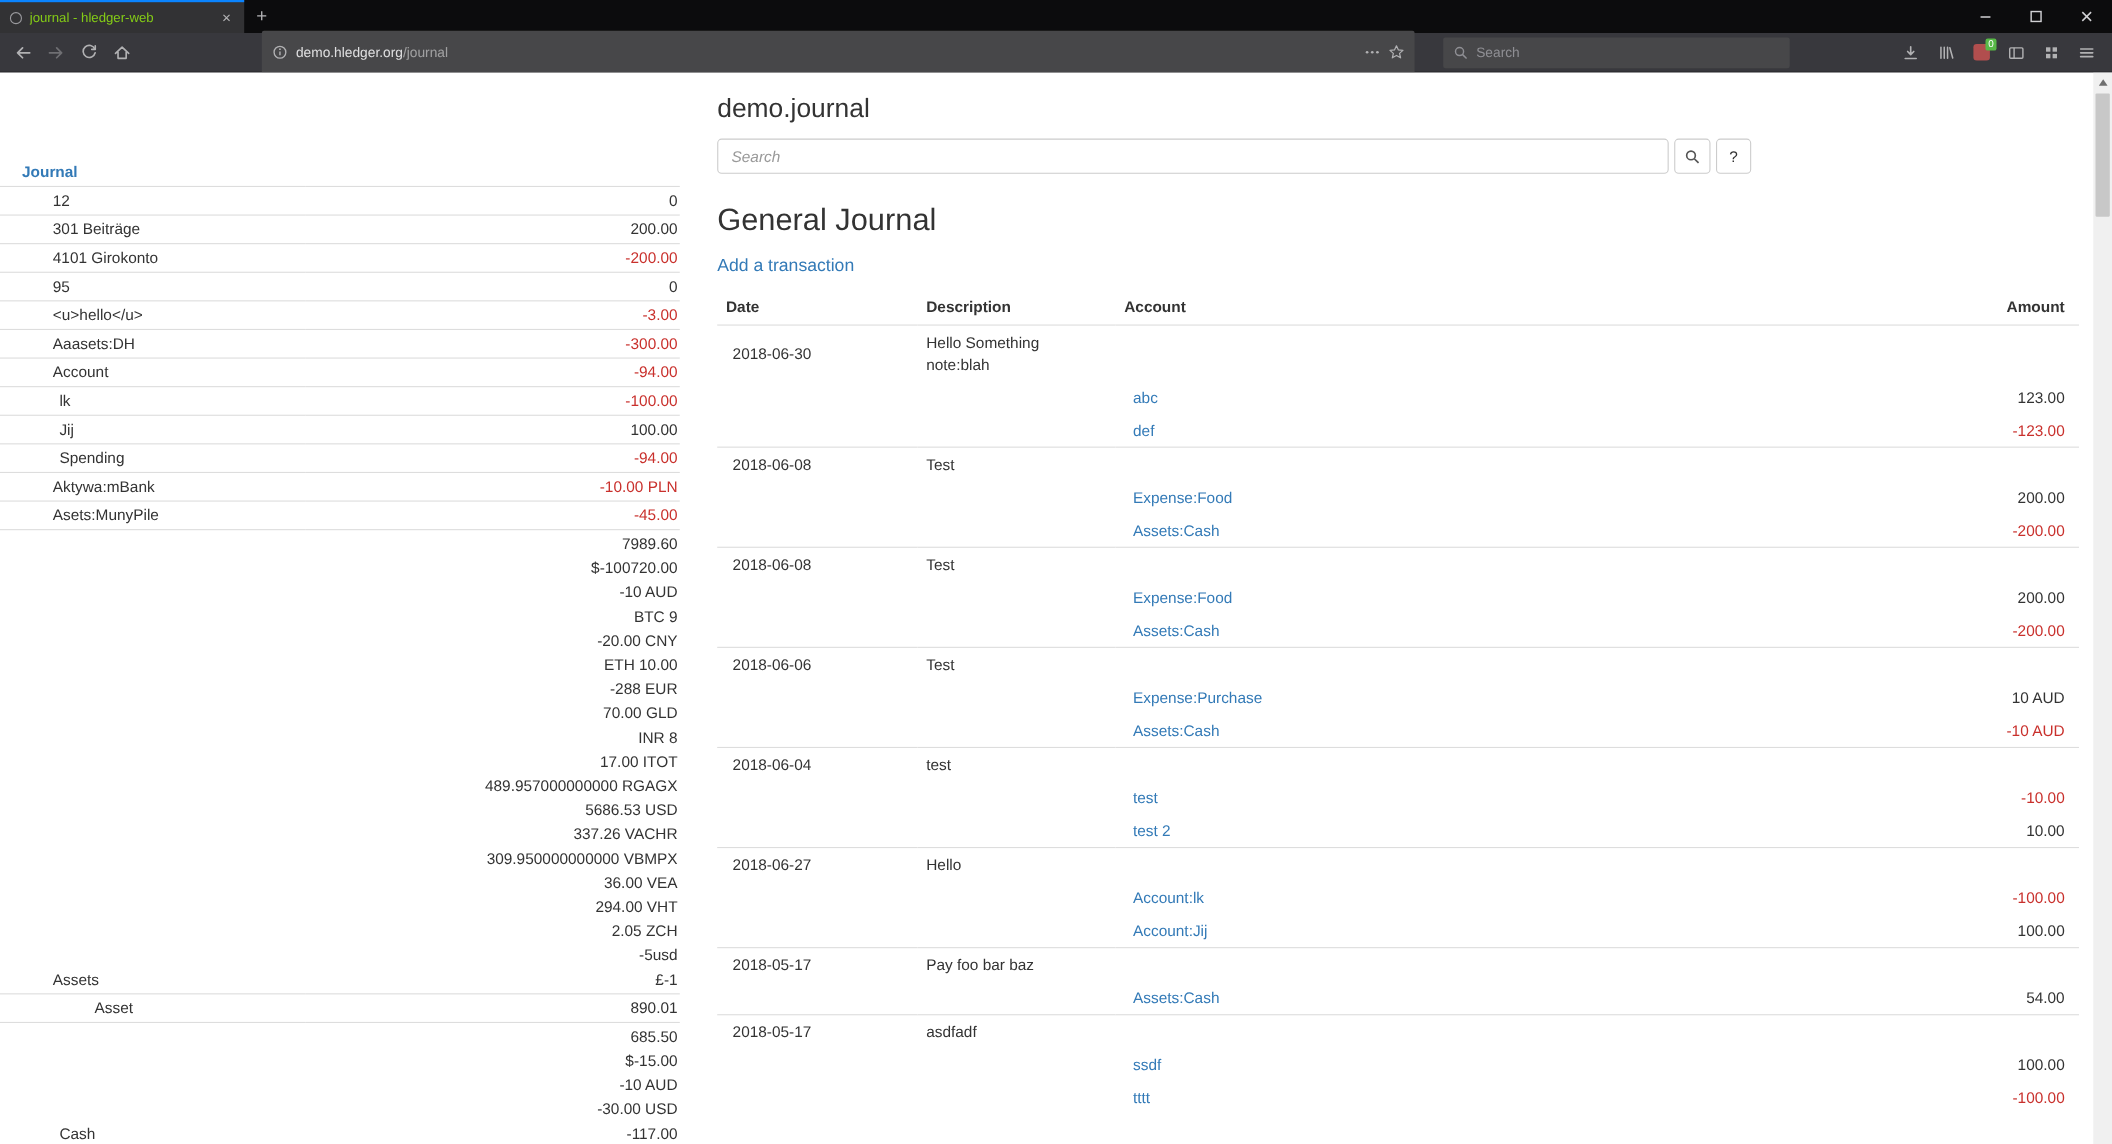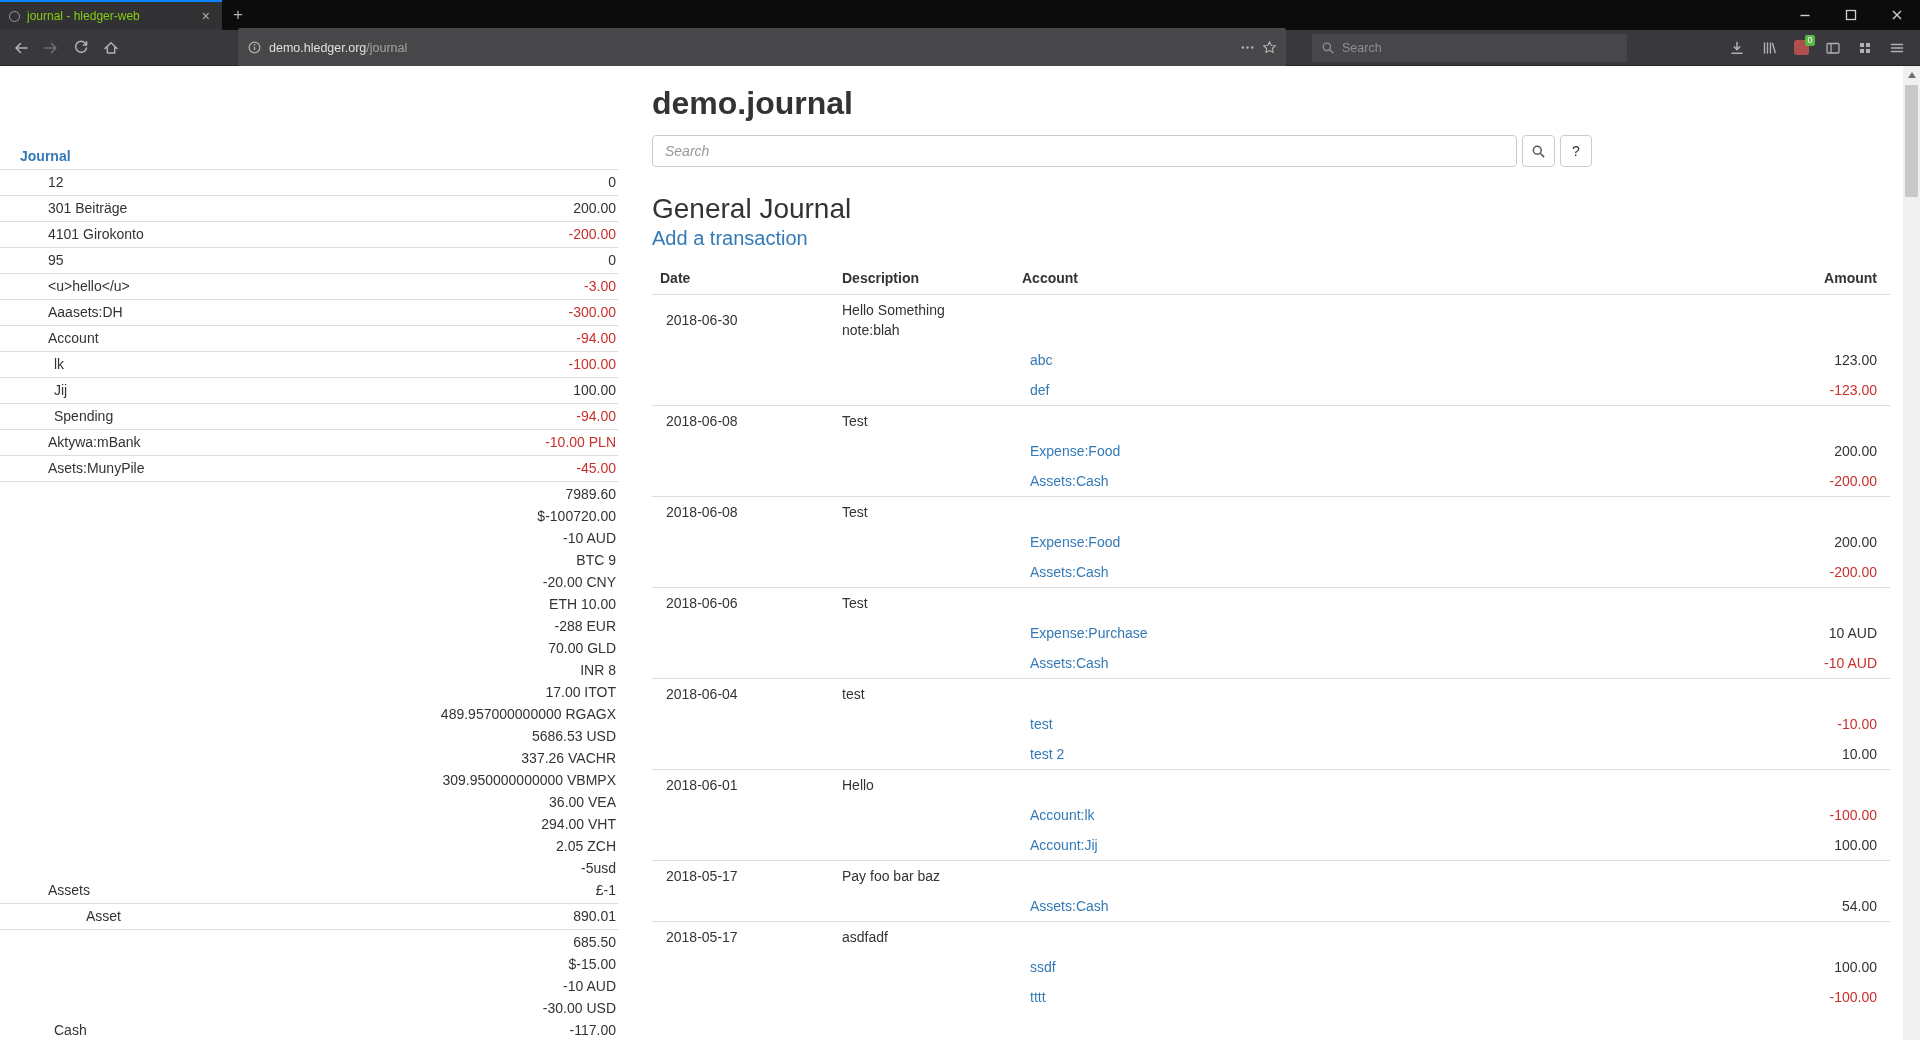--- a/index.html
+++ b/index.html
@@ -49,30 +49,30 @@
   .sb-head td { padding:3px 0 3px 20px; line-height:20px; }
   .sb-head a { color:var(--link,#337ab7); font-weight:bold; text-decoration:none; }
   tr.entry { border-top:1px solid #ddd; }
   td.acct { vertical-align:bottom; padding:1px 0 2px 48px; line-height:22px; white-space:nowrap; }
   td.amts { text-align:right; padding:1px 2px 2px 0; }
   .amt-line { line-height:22px; white-space:nowrap; }
   .neg { color:var(--negative,#c9302c); }
 
   
   .main { position:absolute; left:652px; top:0; width:1238px; color:#333; }
-  .main h1 { font-size:32px; font-weight:bold; margin:20px 0 14px; line-height:1.1; color:#333; }
+  .main h1 { font-size:24px; font-weight:normal; margin:20px 0 14px; line-height:1.1; color:#333; }
   .search-row { display:flex; gap:5px; width:940px; height:32px; }
   .search-row input { flex:1; height:32px; border:1px solid #ccc; border-radius:4px; padding:0 12px;
                       font-size:14px; font-family:"Liberation Sans",sans-serif; outline:none; color:#333; }
   .search-row input::placeholder { color:#999; font-style:italic; }
   .btn { height:32px; min-width:32px; border:1px solid #ccc; border-radius:4px; background:#fff;
          display:flex; align-items:center; justify-content:center; font-size:14px; color:#333; padding:0 8px;
          font-family:"Liberation Sans",sans-serif; }
-  .main h2 { font-size:28px; font-weight:normal; margin:26px 0 2px; color:#333; }
-  .add-link { display:inline-block; color:var(--link,#337ab7); font-size:20px; text-decoration:none; margin-bottom:6px; }
+  .main h2 { font-size:28px; font-weight:normal; margin:26px 0 17px; color:#333; }
+  .add-link { display:inline-block; color:var(--link,#337ab7); font-size:16px; text-decoration:none; margin-bottom:6px; }
 
   table.txns { width:100%; border-collapse:collapse; font-size:14px; margin-top:6px; }
   table.txns th { text-align:left; font-weight:bold; padding:6px 8px; line-height:20px;margin-top:14px; }
   table.txns th.r { text-align:right; padding-right:13px; }
   table.txns td { padding:5px 8px; line-height:20px; }
   tr.txn-first td { border-top:1px solid #ddd; }
   td.c-date { padding-left:14px !important; white-space:nowrap; }
   td.c-acct { padding-left:16px !important; }
   .acct-link { color:var(--link,#337ab7); text-decoration:none; }
   td.c-amt { text-align:right; padding-right:13px !important; white-space:nowrap; }
@@ -441,21 +441,21 @@
             <td class="c-acct"><a href="#" class="acct-link">test</a></td>
             <td class="c-amt neg"><span>-10.00</span></td>
           </tr>
           <tr>
             <td></td>
             <td></td>
             <td class="c-acct"><a href="#" class="acct-link">test 2</a></td>
             <td class="c-amt"><span>10.00</span></td>
           </tr>
           <tr class="txn-first">
-            <td class="c-date"><span>2018-06-01</span></td>
+            <td class="c-date"><span>2018-06-27</span></td>
             <td><span>Hello</span></td>
             <td></td>
             <td></td>
           </tr>
           <tr>
             <td></td>
             <td></td>
             <td class="c-acct"><a href="#" class="acct-link">Account:lk</a></td>
             <td class="c-amt neg"><span>-100.00</span></td>
           </tr>

